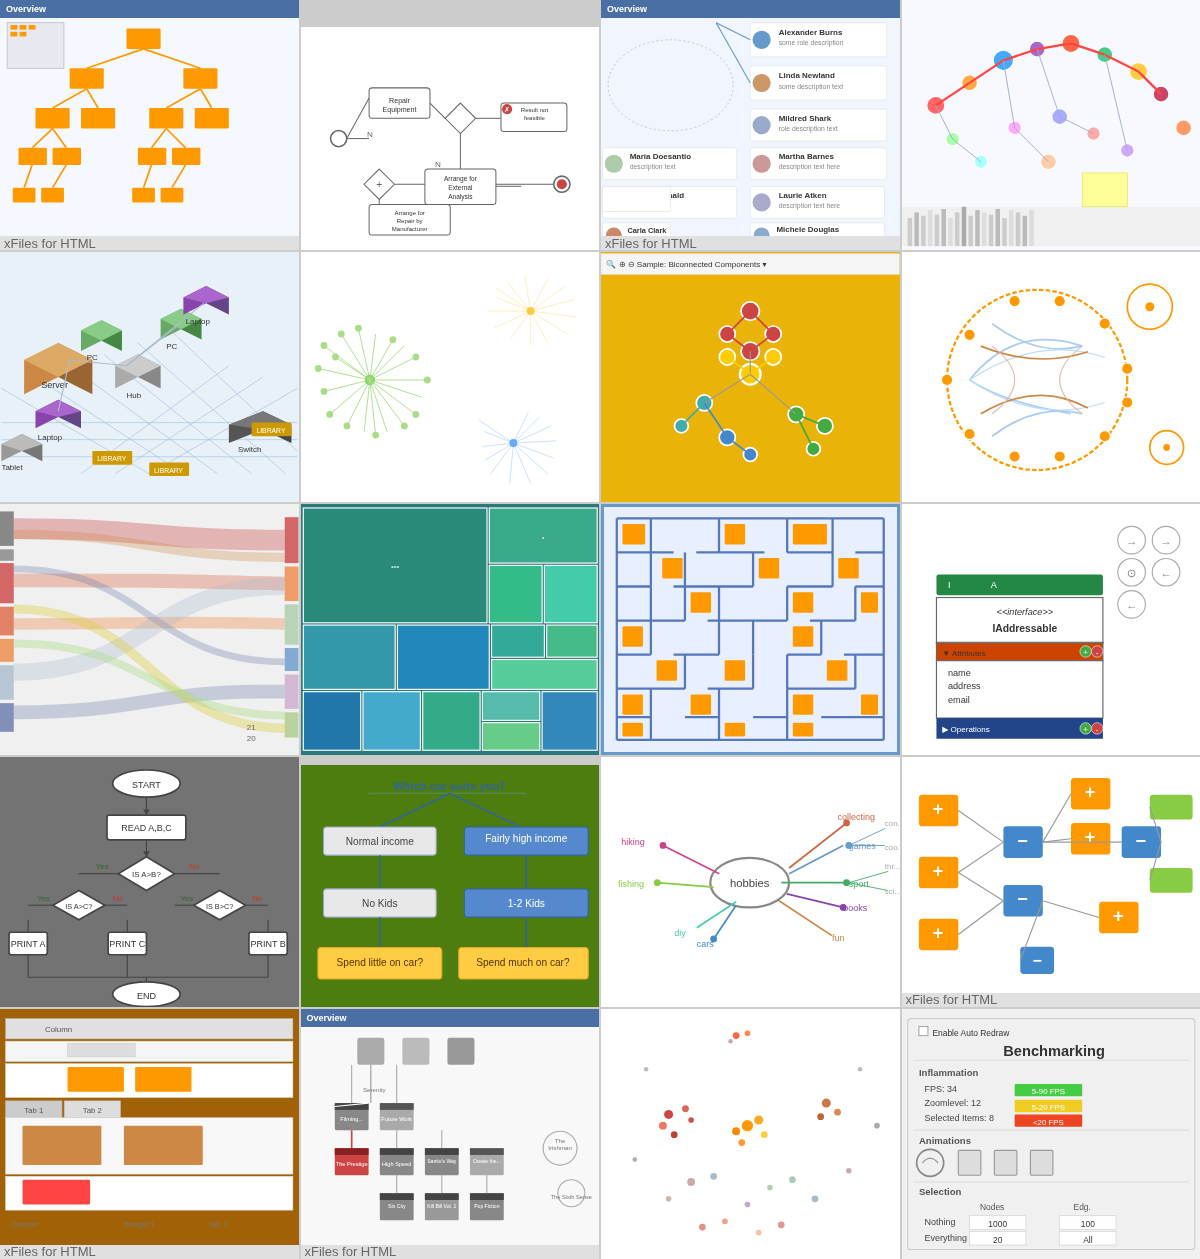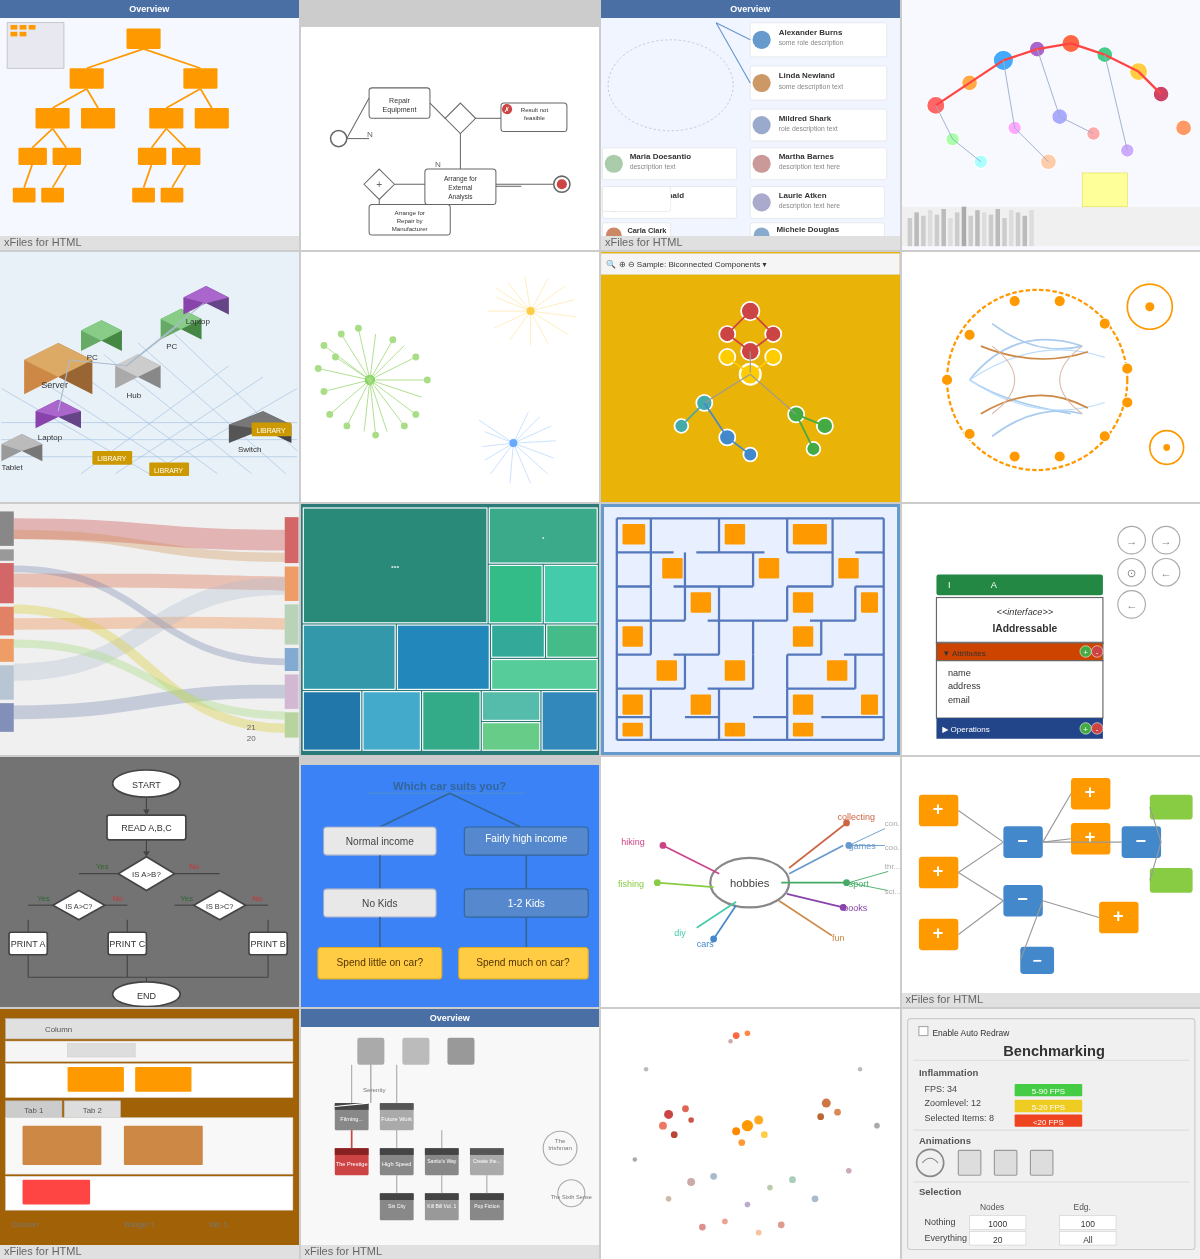--- a/index.html
+++ b/index.html
@@ -60,21 +60,21 @@
     
     .cell-11 { background: #e8f0ff; border: 3px solid #6699cc; }
 
     
     .cell-12 { background: #fff; }
 
     
     .cell-13 { background: #737373; }
 
     
-    .cell-14 { background: #3b82f6; margin-top: 8px; }
+    .cell-14 { background: #4d7c0f; margin-top: 8px; }
 
     
     .cell-15 { background: #fff; }
 
     
     .cell-16 { background: #fff; }
 
     
     .cell-17 { background: #a16207; }
 
@@ -97,31 +97,31 @@
       position: absolute;
       top: 0; left: 0; right: 0;
       height: 18px;
       background: #4a6fa5;
       color: white;
       font-size: 9px;
       display: flex;
       align-items: center;
       padding: 0 6px;
       font-weight: bold;
-      justify-content: center;
     }
 
     .footer-bar {
       position: absolute;
       bottom: 0; left: 0; right: 0;
       height: 14px;
       background: #e0e0e0;
       color: #666;
-      font-size: 11px;
+      font-size: 13px;
       display: flex;
+      align-items: center;
       padding: 0 4px;
     }
   </style>
 </head>
 <body>
 
 <div class="grid">
 
   <div class="cell cell-1">
     <div class="overview-bar">

